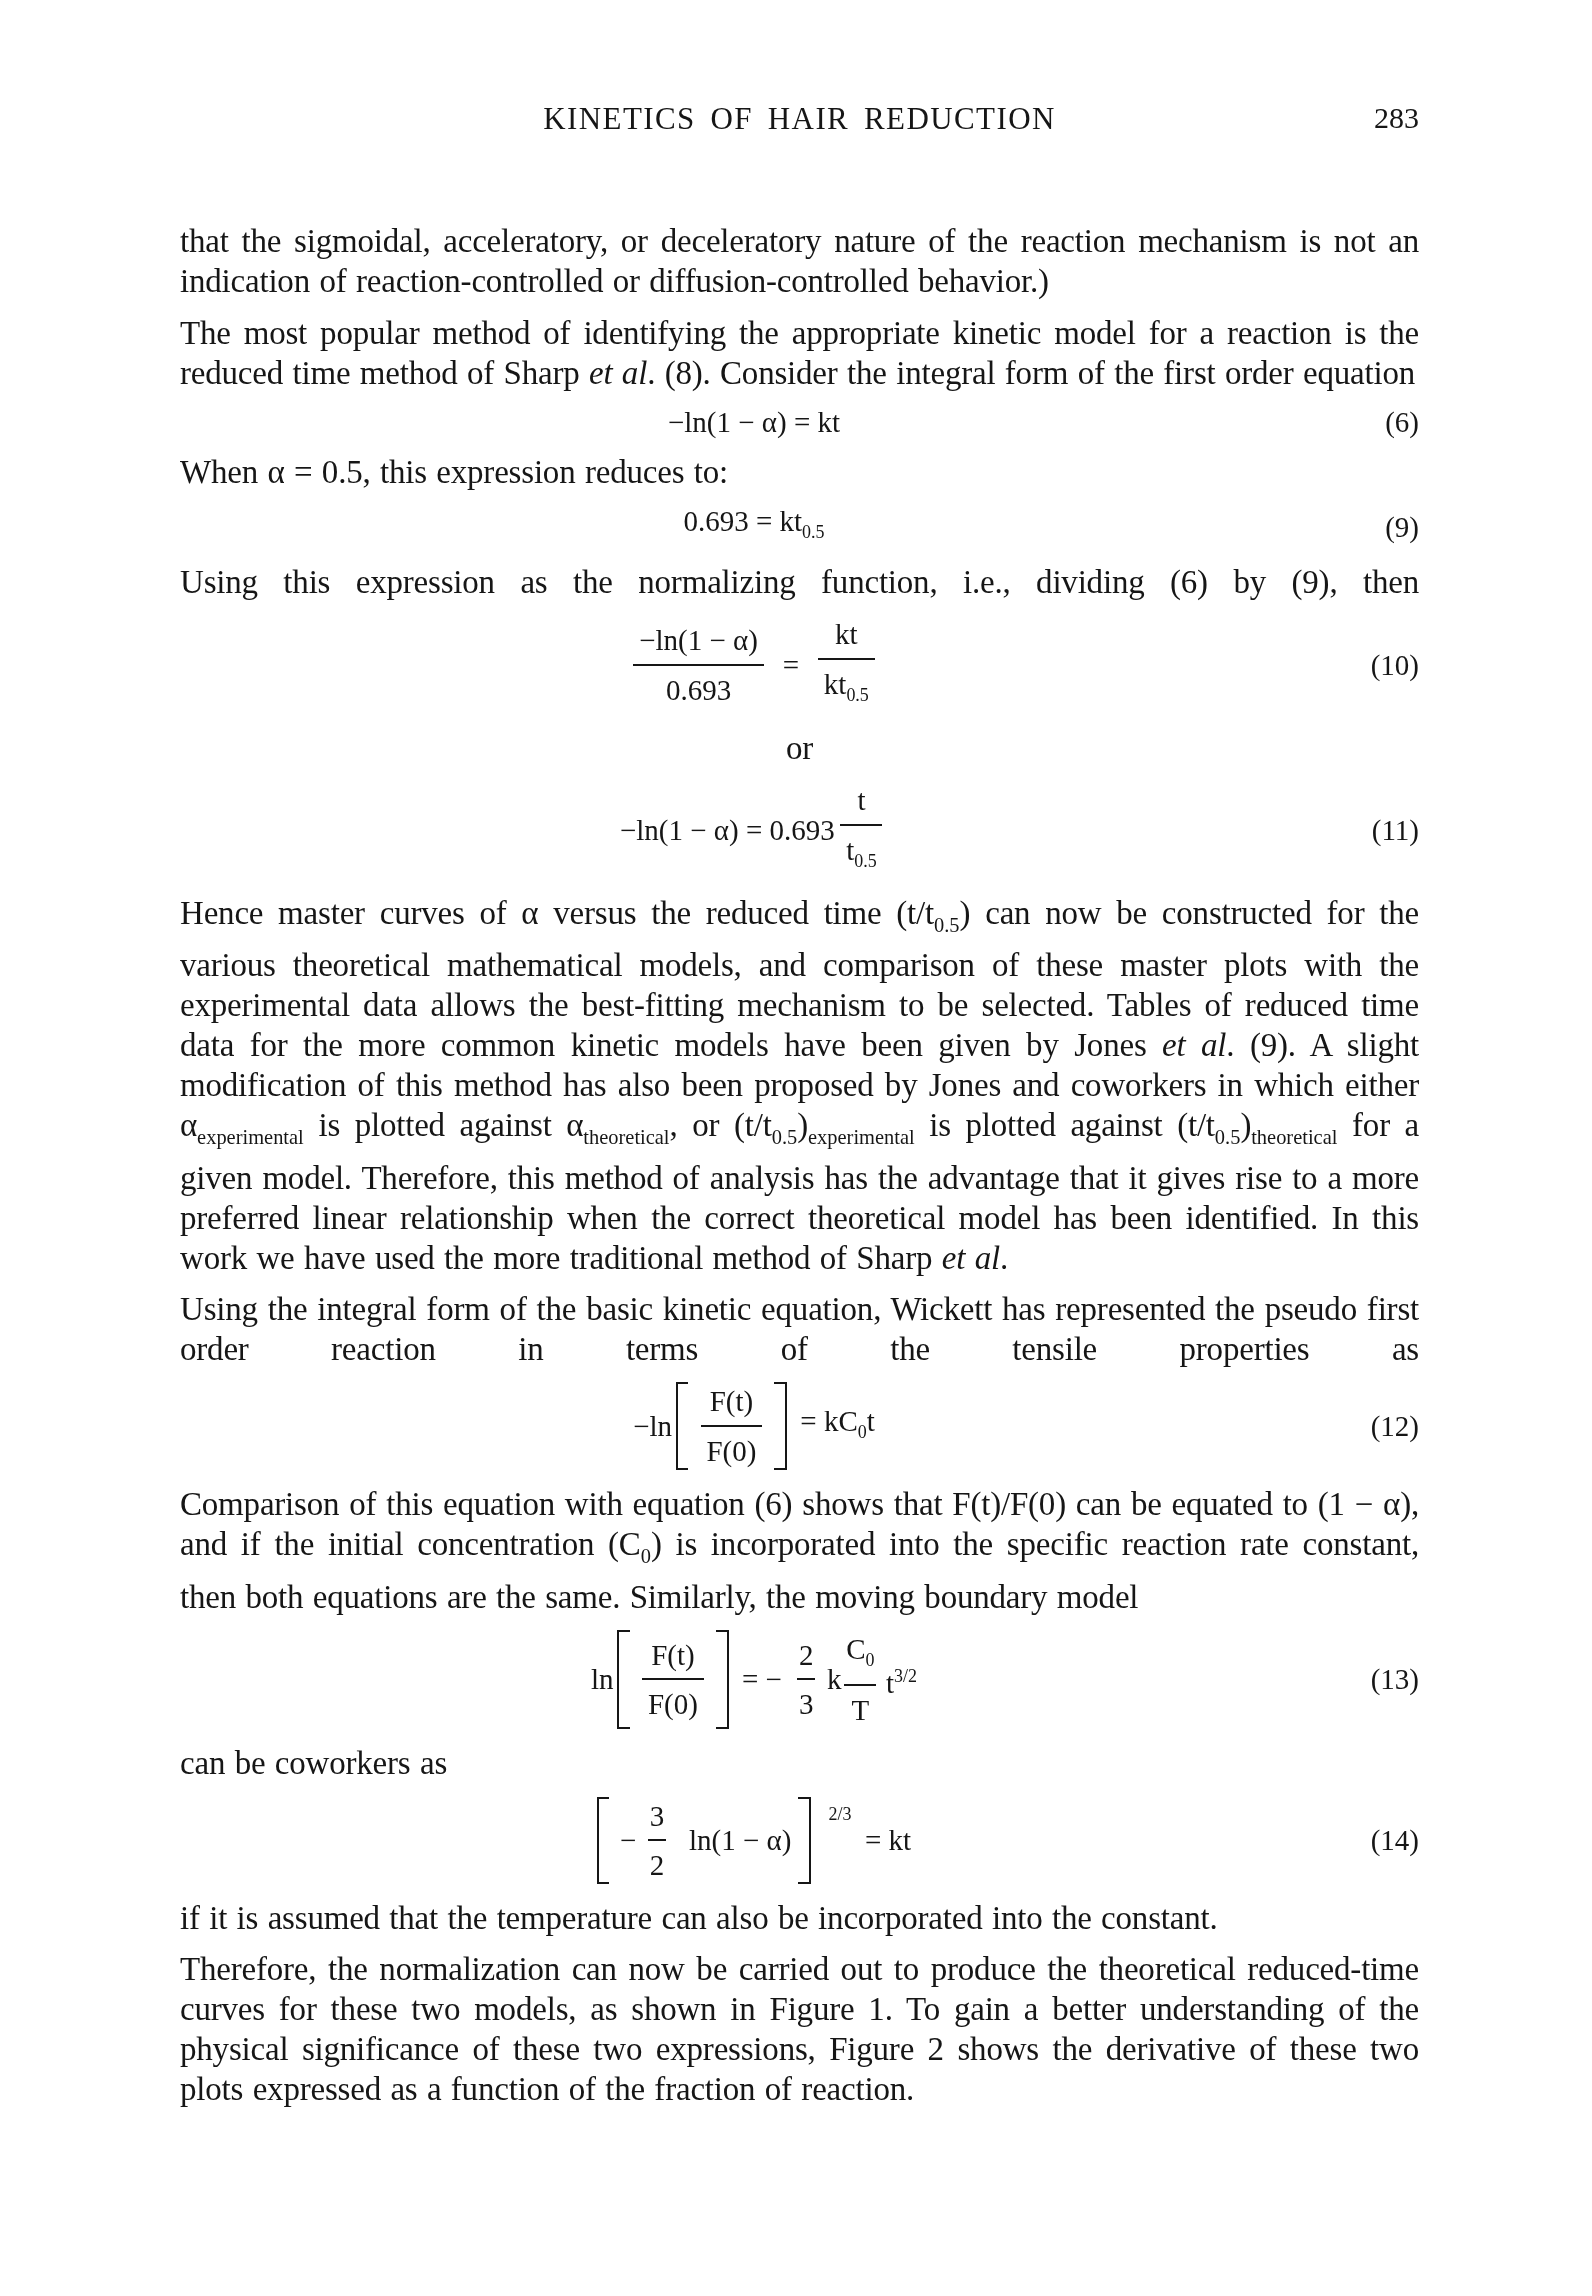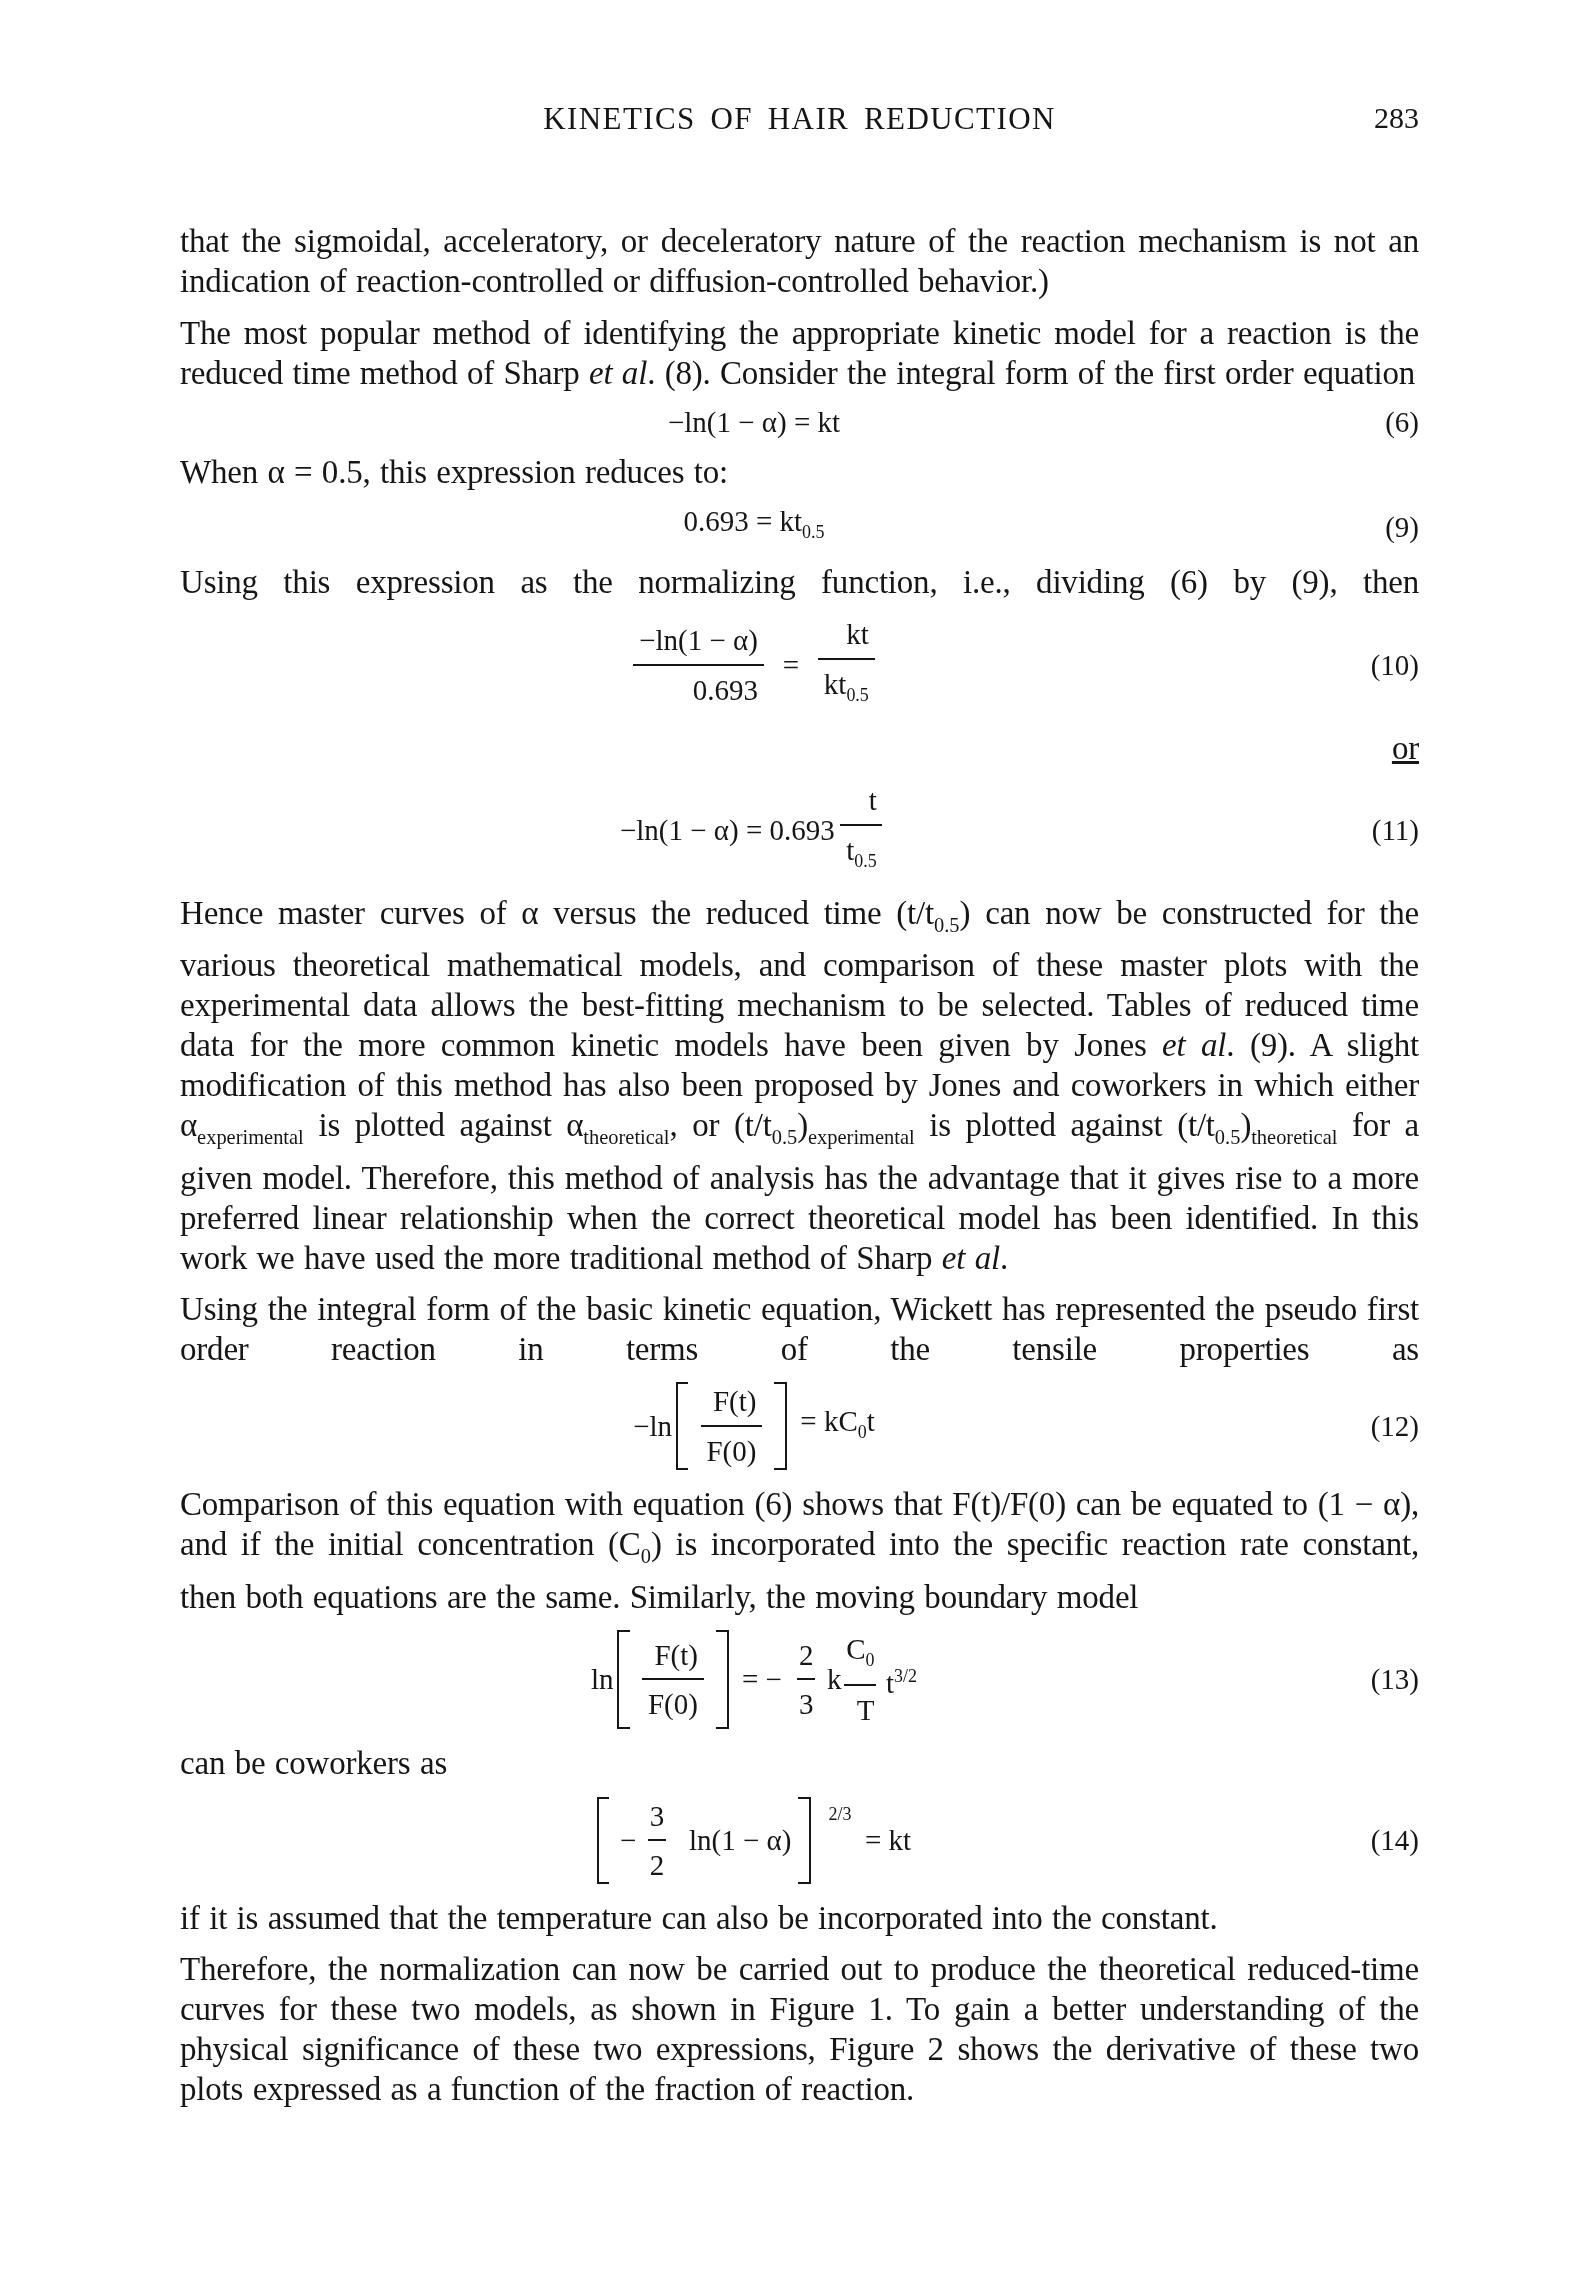--- a/index.html
+++ b/index.html
@@ -61,34 +61,34 @@
     font-size:29px;
   }
   .eq-run { white-space:nowrap; }
   .eq-op  { margin:0 13.4px; white-space:nowrap; }
   .frac {
     display:inline-flex;
     flex-direction:column;
     margin:0 5.7px;
     text-align:center;
   }
-  .frac .num, .frac .den { align-self:stretch; text-align:right; padding:0 5.7px; white-space:nowrap; }
+  .frac .num, .frac .den { align-self:stretch; text-align:center; padding:0 5.7px; white-space:nowrap; }
   .frac .num { border-bottom:2.9px solid #161616; padding-bottom:3.8px; }
   .frac .den { padding-top:3.8px; }
   .frac.narrow .num, .frac.narrow .den { padding-left:1.9px; padding-right:1.9px; }
   .frac.tight { margin:0 1.9px; }
 
   .bk { align-self:stretch; width:10.5px; margin:1px 0; }
   .bk-l { border-left:2.9px solid #161616; border-top:2.9px solid #161616; border-bottom:2.9px solid #161616; margin-right:6.7px; }
   .bk-r { border-right:2.9px solid #161616; border-top:2.9px solid #161616; border-bottom:2.9px solid #161616; margin-left:6.7px; }
   .exp-top { align-self:flex-start; font-size:0.62em; margin-top:-1.9px; margin-left:18px; }
   .lead { margin-right:3.8px; white-space:nowrap; }
   .tail { margin-left:13.4px; white-space:nowrap; }
   .kvar { margin-left:9.6px; margin-right:1px; }
-  .or-line { text-align:right;text-decoration:underline; }
+  .or-line { text-align:center; }
 </style>
 </head>
 <body>
 
 <div class="page">
   <div class="content">
 
     <div class="running-head">
       <div class="title">KINETICS OF HAIR REDUCTION</div>
       <div class="pagenum">283</div>

